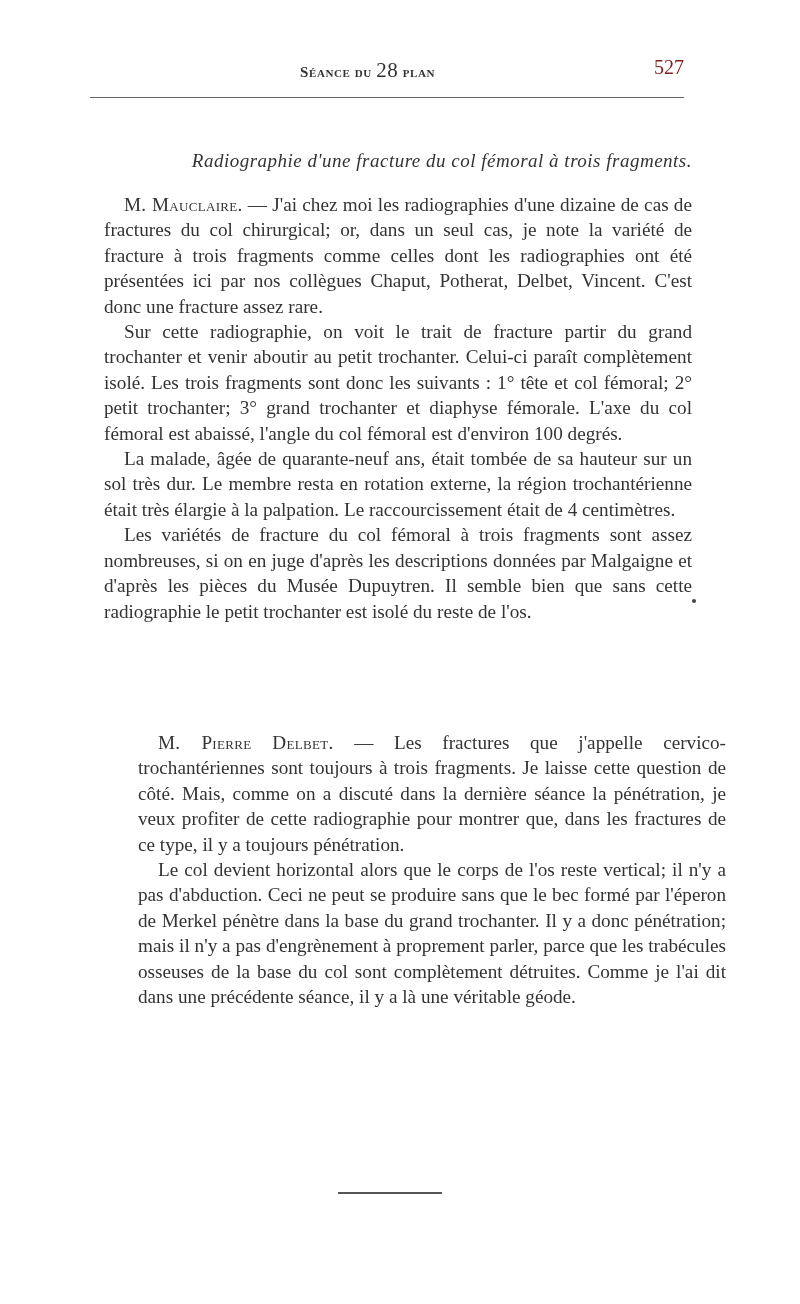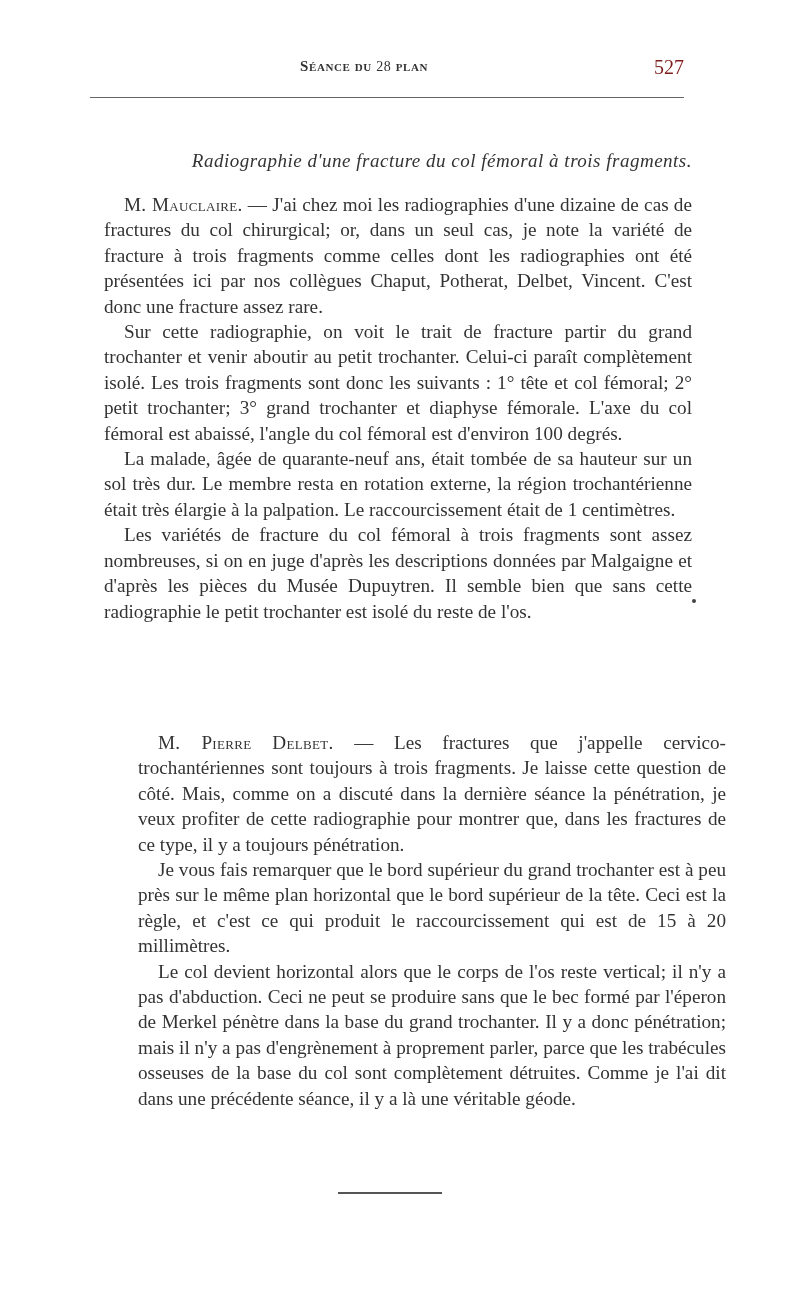--- a/index.html
+++ b/index.html
@@ -33,21 +33,21 @@
       left: 196px;
       top: 0;
       font-family: "Liberation Serif", serif;
       font-size: 15px;
       font-weight: bold;
       letter-spacing: 0.6px;
       font-variant: small-caps;
       color: #333;
     }
     .running-title .num {
-      font-size: 14px;
+      font-size: 21px;
       font-weight: normal;
     }
     .page-number {
       position: absolute;
       right: 0;
       top: -2px;
       font-family: "Liberation Serif", serif;
       font-size: 20px;
       color: #7f1d1d;
     }
@@ -117,26 +117,25 @@
     <span class="page-number">527</span>
   </div>
 
   <div class="head-rule"></div>
 
   <div class="section-title">Radiographie d'une fracture du col fémoral à trois fragments.</div>
 
   <div class="text-block" style="top: 192px;">
     <p class="para"><span class="sc">M. Mauclaire.</span><span> — J'ai chez moi les radiographies d'une dizaine de cas de fractures du col chirurgical; or, dans un seul cas, je note la variété de fracture à trois fragments comme celles dont les radiographies ont été présentées ici par nos collègues Chaput, Potherat, Delbet, Vincent. C'est donc une fracture assez rare.</span></p>
     <p class="para">Sur cette radiographie, on voit le trait de fracture partir du grand trochanter et venir aboutir au petit trochanter. Celui-ci paraît complètement isolé. Les trois fragments sont donc les suivants : 1° tête et col fémoral; 2° petit trochanter; 3° grand trochanter et diaphyse fémorale. L'axe du col fémoral est abaissé, l'angle du col fémoral est d'environ 100 degrés.</p>
-    <p class="para">La malade, âgée de quarante-neuf ans, était tombée de sa hauteur sur un sol très dur. Le membre resta en rotation externe, la région trochantérienne était très élargie à la palpation. Le raccourcissement était de 1 centimètres.</p>
+    <p class="para">La malade, âgée de quarante-neuf ans, était tombée de sa hauteur sur un sol très dur. Le membre resta en rotation externe, la région trochantérienne était très élargie à la palpation. Le raccourcissement était de 4 centimètres.</p>
     <p class="para">Les variétés de fracture du col fémoral à trois fragments sont assez nombreuses, si on en juge d'après les descriptions données par Malgaigne et d'après les pièces du Musée Dupuytren. Il semble bien que sans cette radiographie le petit trochanter est isolé du reste de l'os.</p>
   </div>
 
   <div class="text-block" style="top: 730px; margin-left: 34px;">
     <p class="para"><span class="sc">M. Pierre Delbet.</span><span> — Les fractures que j'appelle cervico-trochantériennes sont toujours à trois fragments. Je laisse cette question de côté. Mais, comme on a discuté dans la dernière séance la pénétration, je veux profiter de cette radiographie pour montrer que, dans les fractures de ce type, il y a toujours pénétration.</span></p>
-    <p class="para">Je vous fais remarquer que le bord supérieur du grand trochanter est à peu près sur le même plan horizontal que le bord supérieur de la tête. Ceci est la règle, et c'est ce qui produit le raccourcissement qui est de 15 à 20 millimètres.</p>
     <p class="para">Le col devient horizontal alors que le corps de l'os reste vertical; il n'y a pas d'abduction. Ceci ne peut se produire sans que le bec formé par l'éperon de Merkel pénètre dans la base du grand trochanter. Il y a donc pénétration; mais il n'y a pas d'engrènement à proprement parler, parce que les trabécules osseuses de la base du col sont complètement détruites. Comme je l'ai dit dans une précédente séance, il y a là une véritable géode.</p>
   </div>
 
   <div class="end-rule"></div>
 </div>
 
 <div class="speck"></div>
 
 </body></html>

